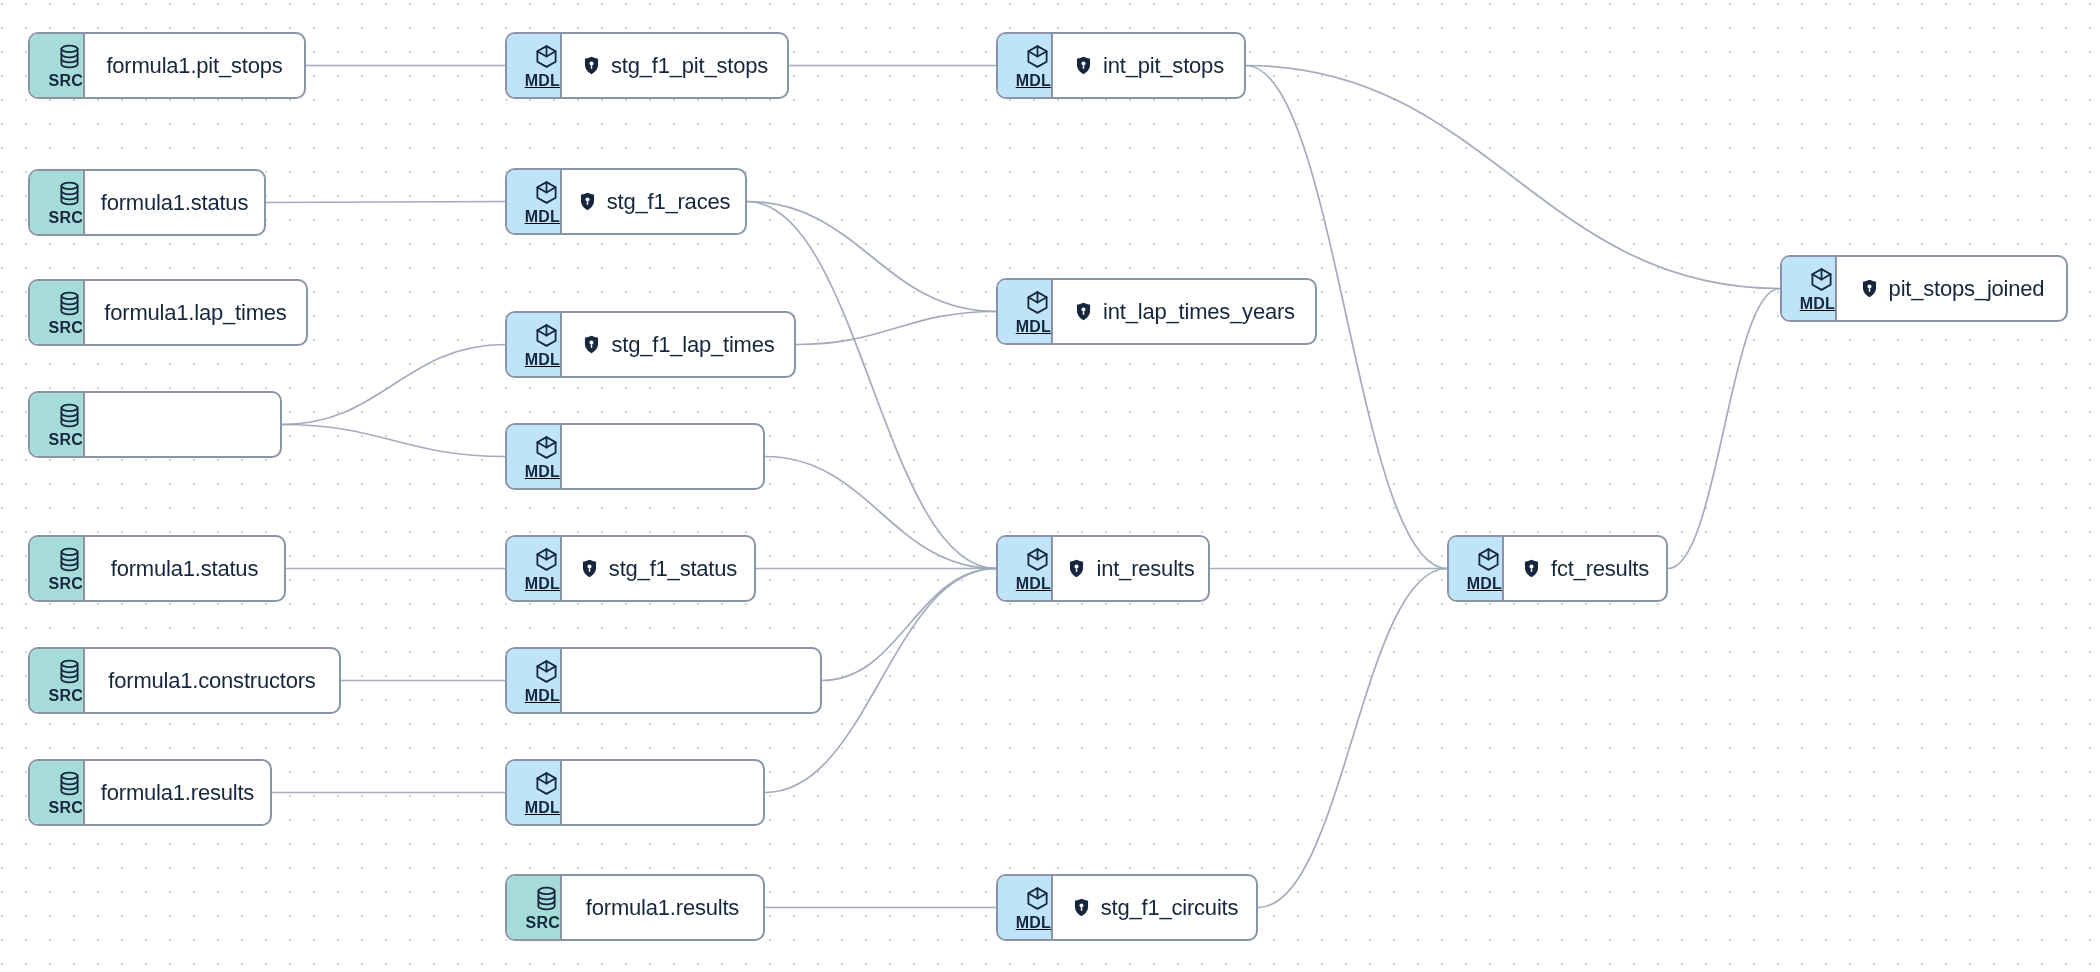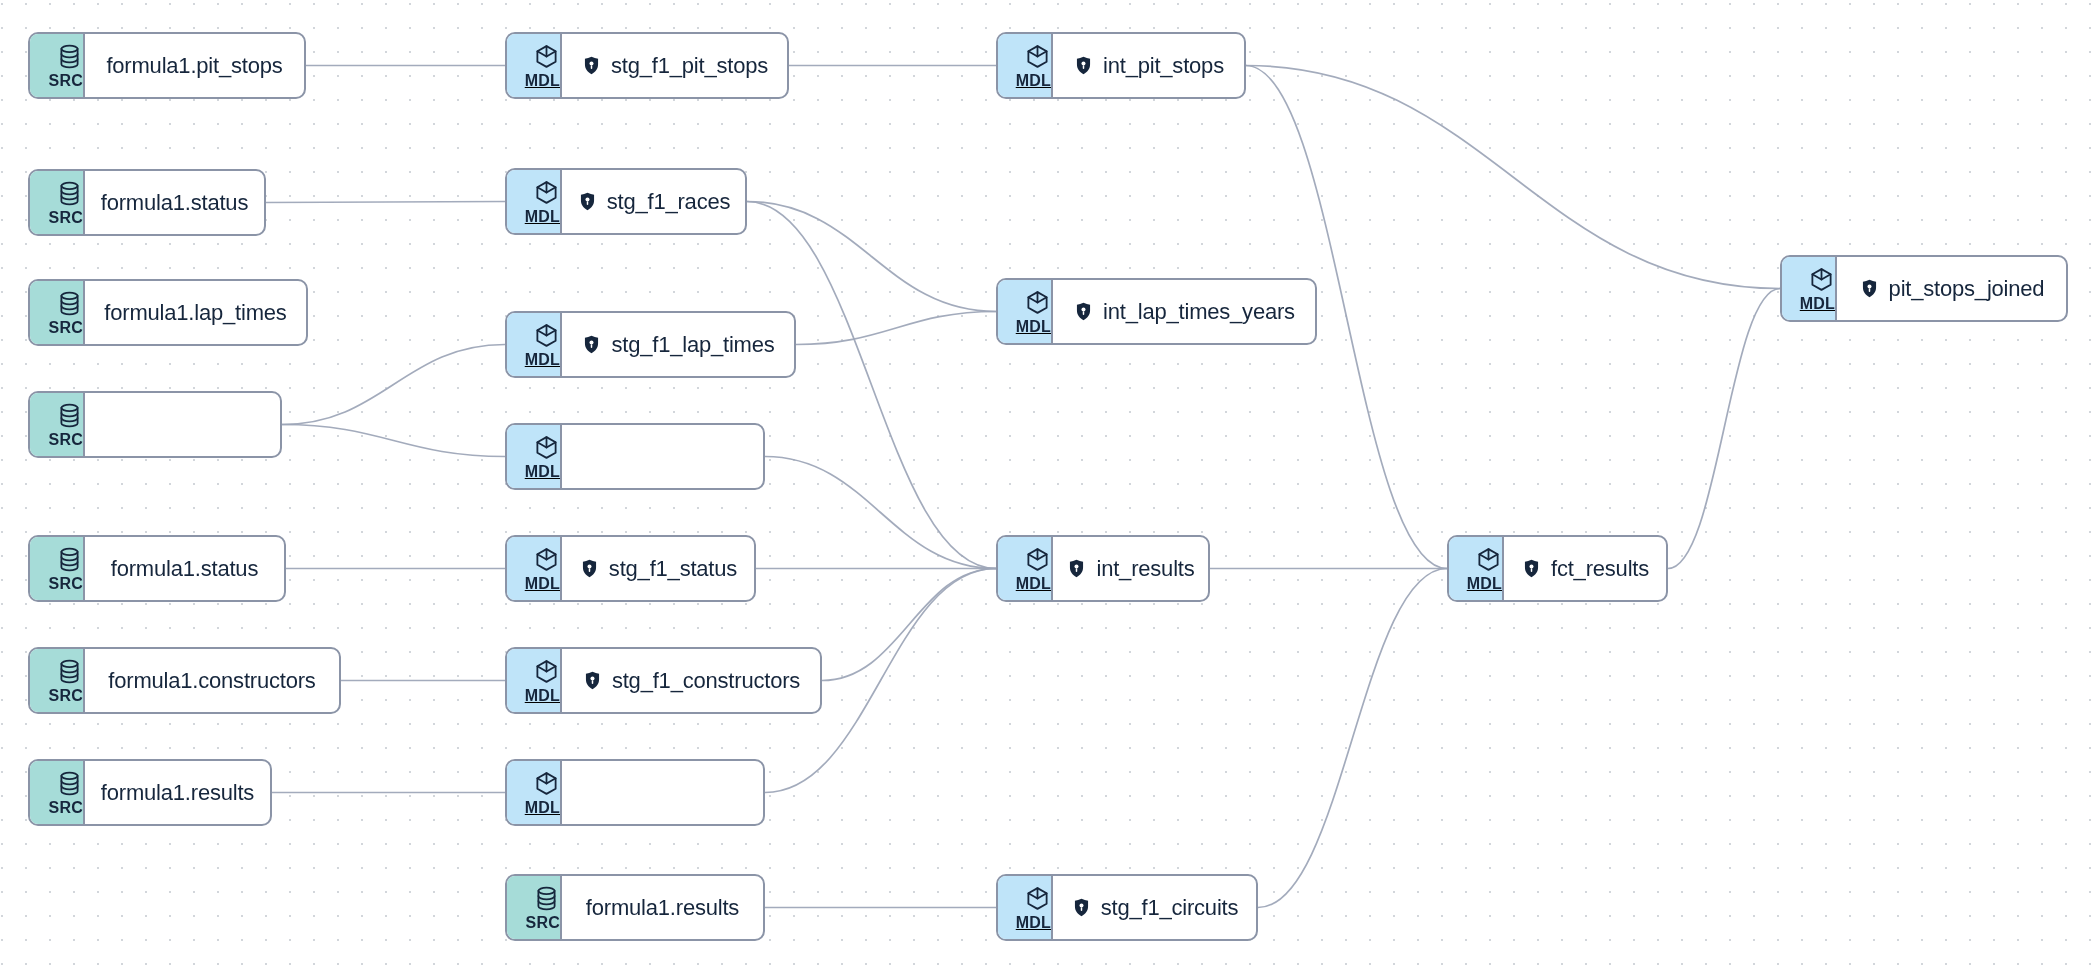--- a/index.html
+++ b/index.html
@@ -311,28 +311,20 @@
       <div class="node model" style="left: 505px; top: 647px; width: 317px; height: 67px;">
     <div class="badge">
 
       <svg class="type-icon icon-model" viewBox="0 0 24 24">
         <path d="M12 2.8 20.1 7.4 V16.6 L12 21.2 3.9 16.6 V7.4 Z"></path>
         <path d="M3.9 7.4 12 12 20.1 7.4"></path>
         <path d="M12 12 V2.8"></path>
       </svg>
       <span class="badge-label">MDL</span>
     </div>
-    <div class="body">
-      <svg class="shield" viewBox="0 0 24 24">
-        <path fill="currentColor" d="M12 2.1c2.7 1.2 5.1 1.9 7.5 2.2v6.4c0 5.2-2.7 8.8-7.5 11.3-4.8-2.5-7.5-6.1-7.5-11.3V4.3C6.9 4 9.3 3.3 12 2.1z"></path>
-        <circle cx="12" cy="9.7" r="2.3" fill="#ffffff"></circle>
-        <rect x="11.15" y="11.6" width="1.7" height="4.4" rx="0.85" fill="#ffffff"></rect>
-      </svg>
-      <span class="label">stg_f1_constructors</span>
-    </div>
   </div>
       <div class="node model" style="left: 505px; top: 759px; width: 260px; height: 67px;">
     <div class="badge">
 
       <svg class="type-icon icon-model" viewBox="0 0 24 24">
         <path d="M12 2.8 20.1 7.4 V16.6 L12 21.2 3.9 16.6 V7.4 Z"></path>
         <path d="M3.9 7.4 12 12 20.1 7.4"></path>
         <path d="M12 12 V2.8"></path>
       </svg>
       <span class="badge-label">MDL</span>

